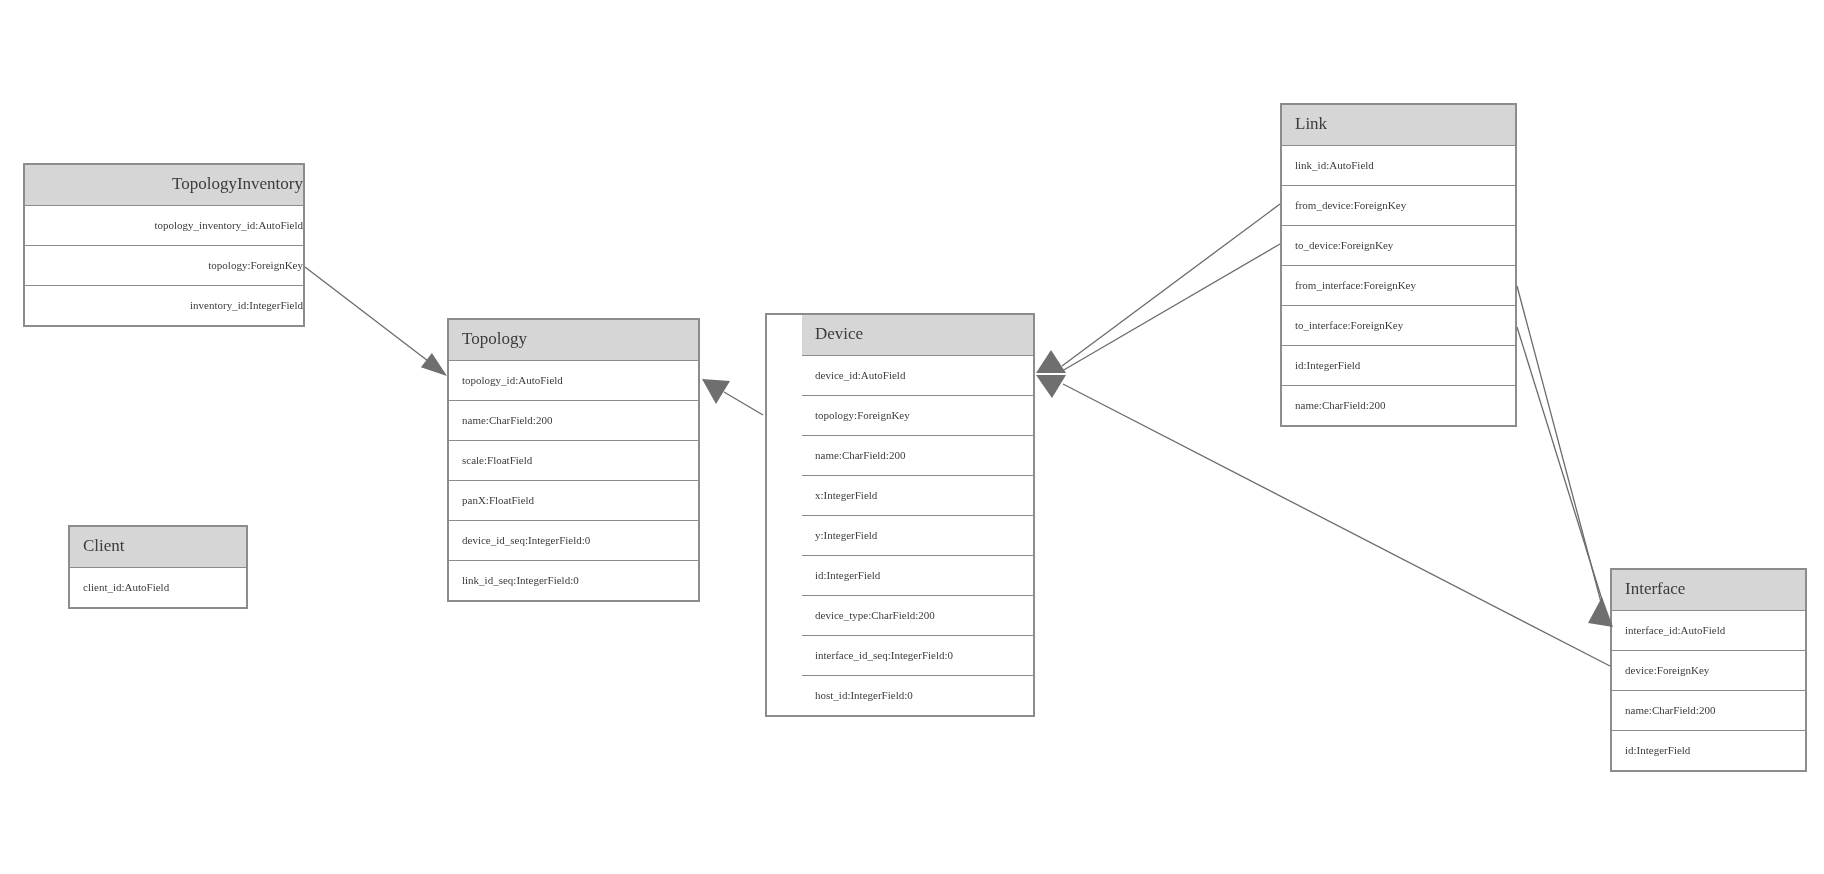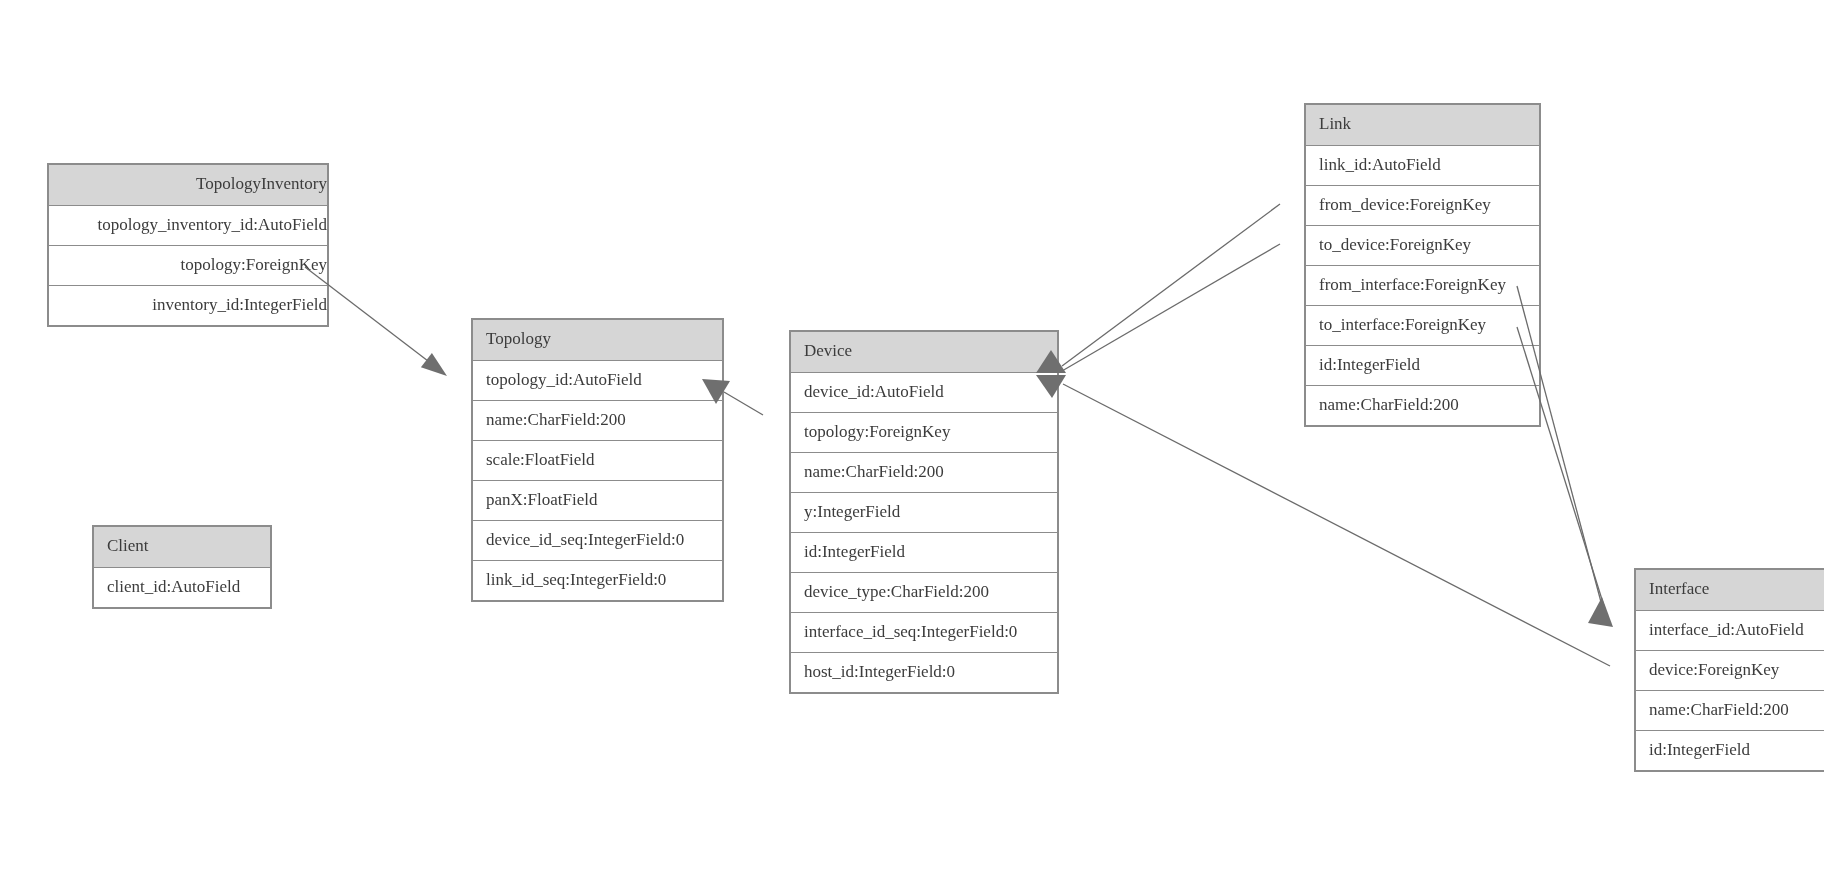--- a/index.html
+++ b/index.html
@@ -21,41 +21,40 @@
     top: 0;
     z-index: 2;
     pointer-events: none;
   }
   .entity {
     position: absolute;
     z-index: 1;
     box-sizing: border-box;
     border: 2px solid #8c8c8c;
     background: #ffffff;
-    margin-left: 24px;
   }
   .entity-header {
     box-sizing: border-box;
     height: 40px;
     line-height: 38px;
     background: #d6d6d6;
     color: #3c3c3c;
     font-size: 17px;
     padding-left: 13px;
     white-space: nowrap;
     overflow: hidden;
   }
   .entity-row {
     box-sizing: border-box;
     height: 40px;
     line-height: 38px;
     border-top: 1px solid #8c8c8c;
     background: #ffffff;
     color: #3c3c3c;
-    font-size: 17px;
+    font-size: 11px;
     padding-left: 13px;
     white-space: nowrap;
     overflow: hidden;
   }
 </style>
 </head>
 <body>
 
 <div class="canvas">
 
@@ -111,25 +110,26 @@
     <div class="entity-row">panX:FloatField</div>
     <div class="entity-row">device_id_seq:IntegerField:0</div>
     <div class="entity-row">link_id_seq:IntegerField:0</div>
   </div>
 
   <div class="entity" style="left:68px; top:525px; width:180px;">
     <div class="entity-header">Client</div>
     <div class="entity-row">client_id:AutoField</div>
   </div>
 
-  <div class="entity" style="left:765px; top:330px; width:270px;">
+  <div class="entity" style="left:765px; top:313px; width:270px;padding-left:35px;">
     <div class="entity-header">Device</div>
     <div class="entity-row">device_id:AutoField</div>
     <div class="entity-row">topology:ForeignKey</div>
     <div class="entity-row">name:CharField:200</div>
+    <div class="entity-row">x:IntegerField</div>
     <div class="entity-row">y:IntegerField</div>
     <div class="entity-row">id:IntegerField</div>
     <div class="entity-row">device_type:CharField:200</div>
     <div class="entity-row">interface_id_seq:IntegerField:0</div>
     <div class="entity-row">host_id:IntegerField:0</div>
   </div>
 
   <div class="entity" style="left:1280px; top:103px; width:237px;">
     <div class="entity-header">Link</div>
     <div class="entity-row">link_id:AutoField</div>

